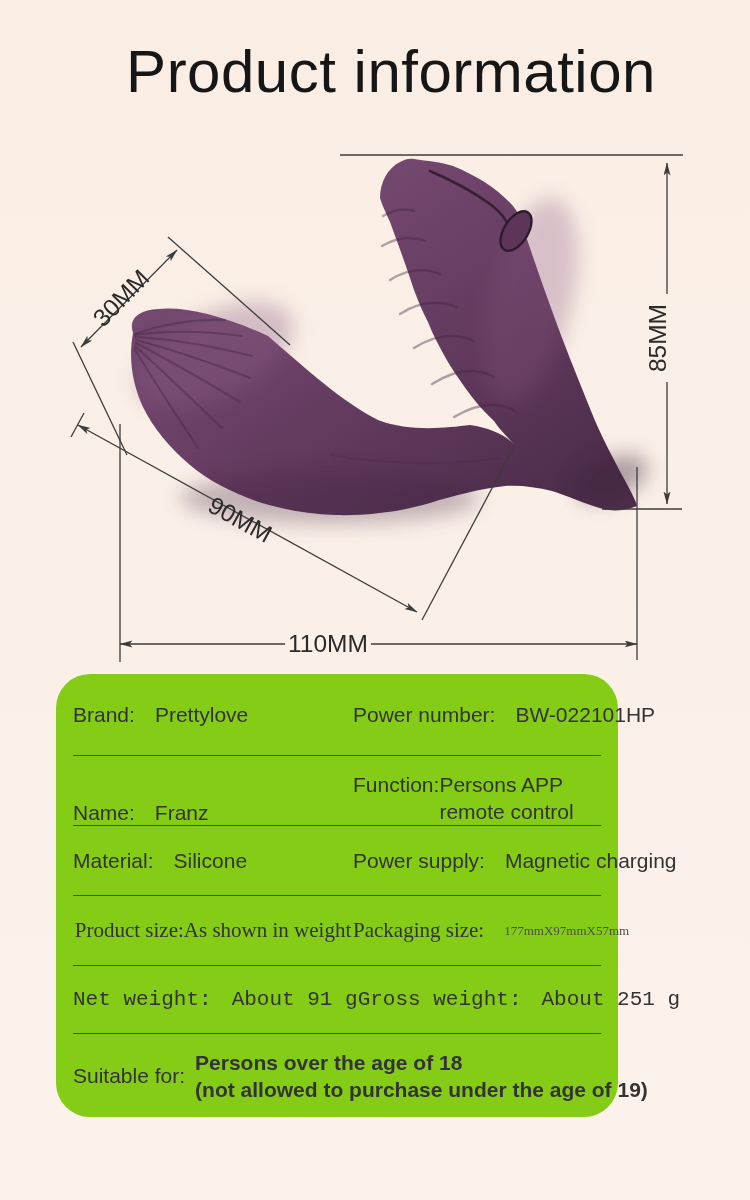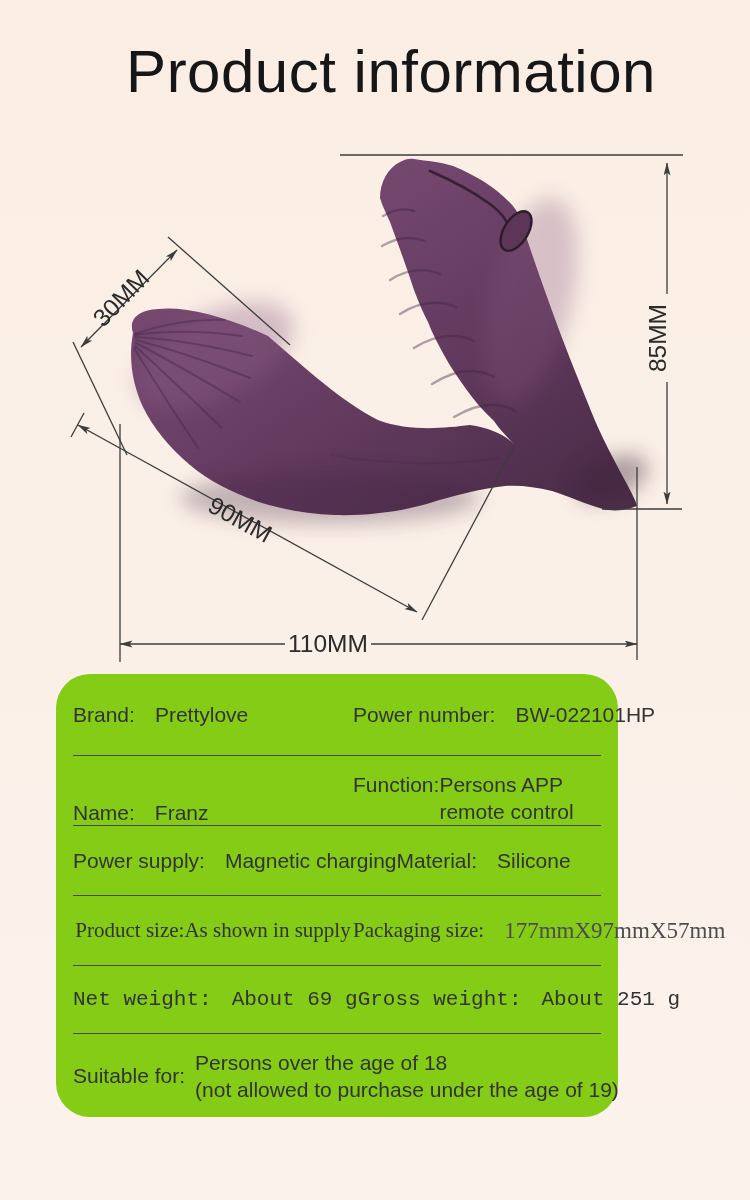--- a/index.html
+++ b/index.html
@@ -45,23 +45,23 @@
   .r4 { height: 70px; font-family: Liberation Serif, serif; }
   .r5 { height: 68px; font-family: Liberation Mono, monospace; }
   .r6 { height: 84px; }
   .cell { display: flex; align-items: center; font-size: 21px; color: #333333; }
   .cell.left  { flex: 0 0 280px; }
   .cell.right { flex: 1 1 auto; }
   .cell.col { flex-direction: row; align-items: flex-start; justify-content: center; line-height: 27px; }
   .cell.col .line { display: flex; }
   .lbl { white-space: nowrap; }
   .val { margin-left: 20px; white-space: nowrap; }
-  .val.small { font-size: 23px; color: #4d4d4d; }
+  .val.small { font-size: 13px; color: #4d4d4d; }
   .vcol { display: flex; flex-direction: column; margin-left: 10px; line-height: 27px; }
-  .vcol span { white-space: nowrap; }
+  .vcol span { white-space: nowrap; font-weight: bold; }
 </style>
 </head>
 <body>
 
 <div class="page">
 
   <h1 class="page-title">Product information</h1>
 
   <svg class="diagram-svg" viewBox="0 0 750 1200" xmlns="http://www.w3.org/2000/svg">
     <defs>
@@ -194,45 +194,45 @@
       </div>
       <div class="cell right col">
         <span class="line">
           <span class="lbl">Function:</span>
         </span>
         <span class="line">Persons APP remote control</span>
       </div>
     </div>
 
     <div class="spec-row r3 bordered">
+      <div class="cell left">
+        <span class="lbl">Material:</span>
+        <span class="val">Silicone</span>
+      </div>
       <div class="cell right">
         <span class="lbl">Power supply:</span>
         <span class="val">Magnetic charging</span>
-      </div>
-      <div class="cell left">
-        <span class="lbl">Material:</span>
-        <span class="val">Silicone</span>
       </div>
     </div>
 
     <div class="spec-row r4 bordered">
       <div class="cell left col">
         <span class="line lbl">Product size:</span>
-        <span class="line">As shown in supply</span>
+        <span class="line">As shown in weight</span>
       </div>
       <div class="cell right">
         <span class="lbl">Packaging size:</span>
         <span class="val small">177mmX97mmX57mm</span>
       </div>
     </div>
 
     <div class="spec-row r5 bordered">
       <div class="cell left">
         <span class="lbl">Net weight:</span>
-        <span class="val">About 69 g</span>
+        <span class="val">About 91 g</span>
       </div>
       <div class="cell right">
         <span class="lbl">Gross weight:</span>
         <span class="val">About 251 g</span>
       </div>
     </div>
 
     <div class="spec-row r6 bordered">
       <div class="cell">
         <span class="lbl">Suitable for:</span>

